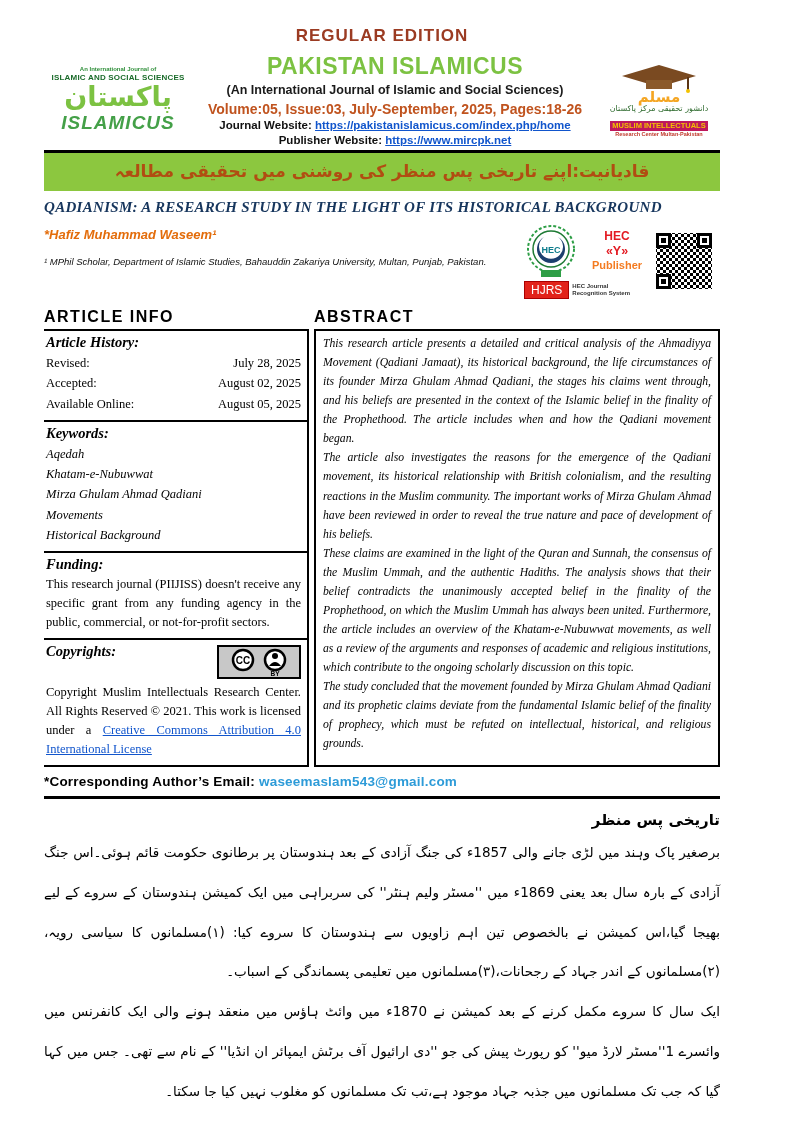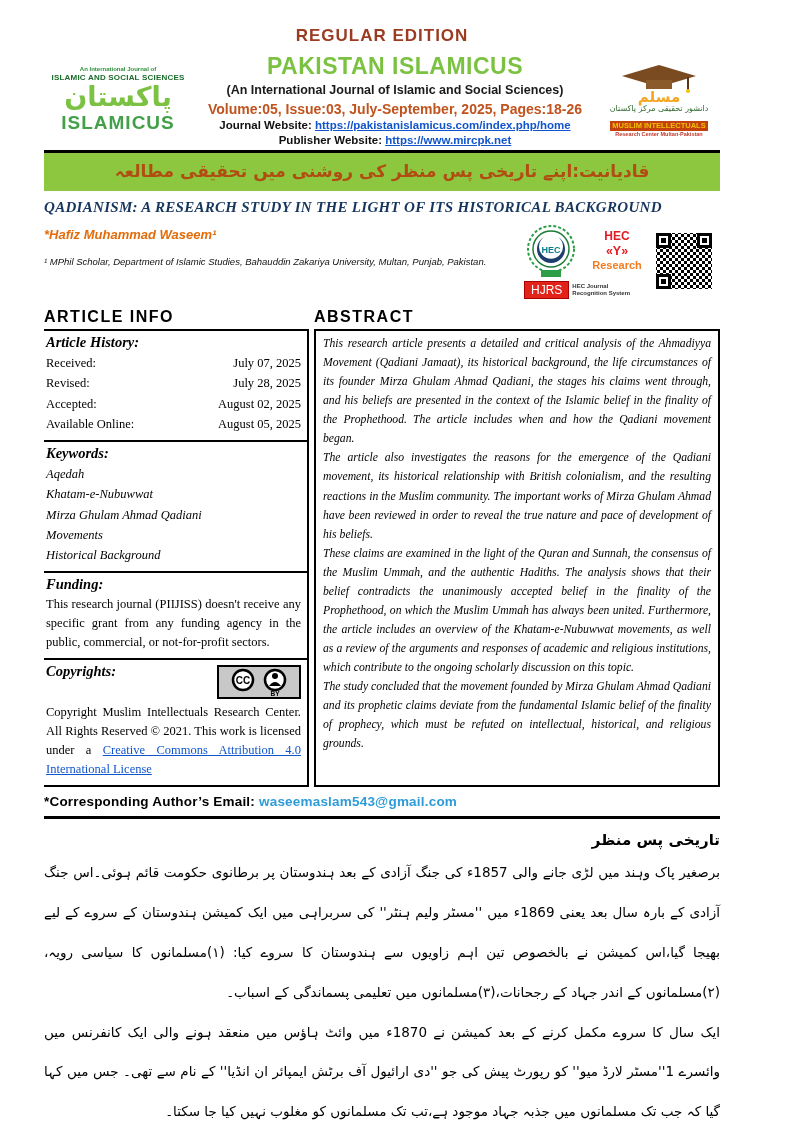--- a/index.html
+++ b/index.html
@@ -11,32 +11,32 @@
   .edition { text-align:center; font-weight:bold; font-size:17px; letter-spacing:1px; color:#9B3B22; margin-bottom:5px; }
   .rule { background:#000; width:100%; }
   .rule-top { height:4px; }
 
   
   .masthead { display:flex; align-items:center; border-bottom:3px solid #000; padding:3px 0 4px 0; min-height:102px; }
   .logo-left { width:148px; text-align:center; line-height:1.15; }
   .ll-top { font-size:6px; font-weight:bold; color:#2f8f3a; }
   .ll-top2 { font-size:8px; font-weight:bold; color:#1a6b2a; letter-spacing:0.2px; }
   .ll-calli { font-size:27px; font-weight:bold; color:#7CC242; line-height:1.1; font-family:"DejaVu Sans", sans-serif; }
-  .ll-name { font-size:19px; font-weight:bold; color:#44a048; letter-spacing:1px; }
+  .ll-name { font-size:19px; font-weight:bold; color:#44a048; letter-spacing:1px;font-style:italic; }
   .mast-center { flex:1; text-align:center; line-height:1.3; }
   .journal-name { font-size:23px; font-weight:bold; color:#7CC242; letter-spacing:0.5px; }
   .journal-sub { font-size:12.5px; font-weight:bold; color:#1a1a1a; }
   .issue-line { font-size:14px; font-weight:bold; color:#C0531E; margin-top:2px; }
   .site-line { font-size:11.5px; font-weight:bold; color:#111; }
   .link { color:#1155CC; text-decoration:underline; cursor:pointer; font-weight:bold; }
   .logo-right { width:122px; text-align:center; line-height:1.1; }
   .cap-svg { display:block; margin:0 auto; }
   .lr-arabic { font-size:15px; font-weight:bold; color:#F5A623; font-family:"DejaVu Sans", sans-serif; margin-top:-4px; }
   .lr-urdu { font-size:8px; color:#2f6b2f; font-family:"DejaVu Sans", sans-serif; }
-  .lr-name { font-size:7.5px; font-weight:bold; color:#F2C200; background:#c2410c; padding:1px 2px; display:inline-block; margin-top:1px; }
+  .lr-name { font-size:7.5px; font-weight:bold; color:#F2C200; background:#be185d; padding:1px 2px; display:inline-block; margin-top:1px; }
   .lr-sub { font-size:5.5px; color:#C0392B; font-weight:bold; }
 
   
   .green-banner { background:#8CC73F; color:#B14D12; font-weight:bold; font-size:17px;
     text-align:center; padding:8px 0 10px 0; font-family:"DejaVu Sans", sans-serif; direction:rtl; }
 
   
   .title-block { margin-top:6px; }
   .article-title { font-family:"Liberation Serif", serif; font-style:italic; font-weight:bold;
     font-size:15px; color:#17365D; line-height:1.4; letter-spacing:0.3px; }
@@ -142,21 +142,21 @@
         <svg class="hec-seal" width="54" height="56" viewBox="0 0 54 56">
           <circle cx="27" cy="26" r="23" fill="#fff" stroke="#2e9e46" stroke-width="2" stroke-dasharray="3 2"></circle>
           <circle cx="27" cy="26" r="18" fill="#fff" stroke="#1e7a34" stroke-width="1.5"></circle>
           <path d="M20 14 a14 14 0 1 0 14 0 a12 12 0 1 1 -14 0" fill="#1d3f6e"></path>
           <text x="27" y="30" font-size="9" font-weight="bold" fill="#0e7c8c" text-anchor="middle" font-family="Liberation Sans, sans-serif">HEC</text>
           <rect x="17" y="47" width="20" height="7" fill="#2e9e46"></rect>
         </svg>
         <div class="hec-y">
           <div class="t1">HEC</div>
           <div class="t2">«Y»</div>
-          <div class="t3">Research</div>
+          <div class="t3">Publisher</div>
         </div>
         <svg class="qr-box" width="60" height="60" viewBox="0 0 60 60">
           <rect width="60" height="60" fill="#fff"></rect>
           <defs>
             <pattern id="qrp" width="6" height="6" patternUnits="userSpaceOnUse">
               <rect width="3" height="3" fill="#000"></rect>
               <rect x="3" y="3" width="3" height="3" fill="#000"></rect>
             </pattern>
           </defs>
           <rect x="2" y="2" width="56" height="56" fill="url(#qrp)"></rect>
@@ -186,24 +186,20 @@
   <div class="rule rule-thick"></div>
 
   <section class="info-abstract">
     <div class="col-left">
       <div class="col-heading">ARTICLE INFO</div>
       <div class="info-box">
 
         <div class="info-sec">
           <div class="sec-head">Article History:</div>
           <div class="hist-row">
-            <span>Received:</span>
-            <span>July 07, 2025</span>
-          </div>
-          <div class="hist-row">
             <span>Revised:</span>
             <span>July 28, 2025</span>
           </div>
           <div class="hist-row">
             <span>Accepted:</span>
             <span>August 02, 2025</span>
           </div>
           <div class="hist-row">
             <span>Available Online:</span>
             <span>August 05, 2025</span>

